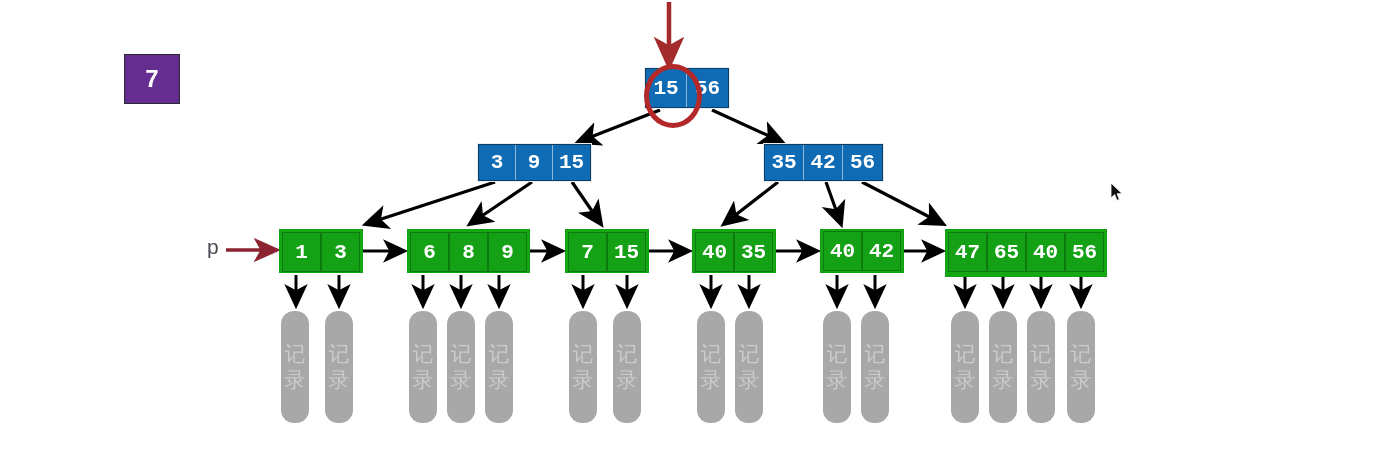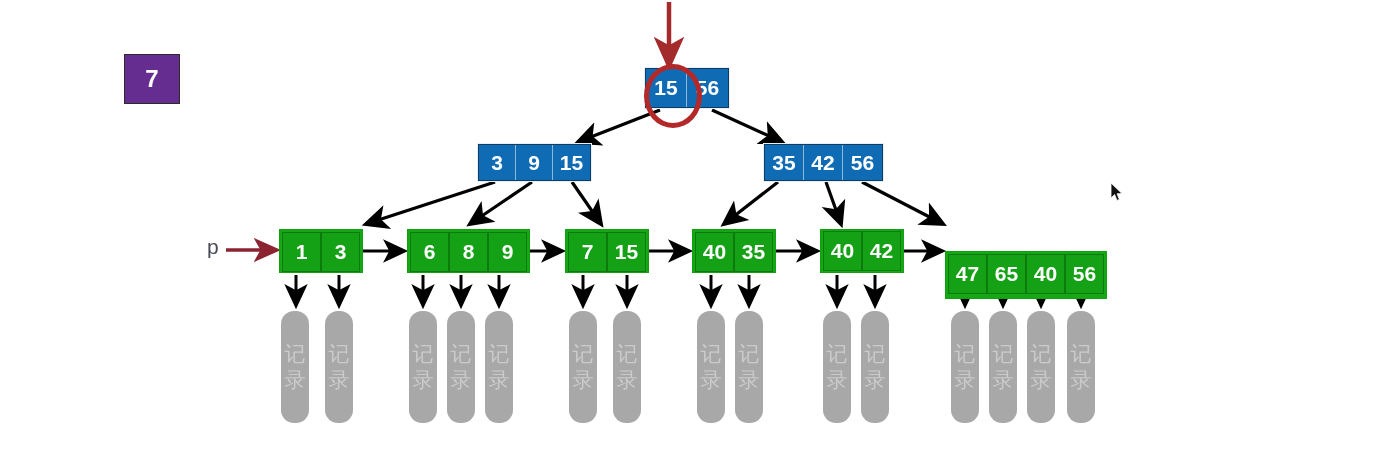--- a/index.html
+++ b/index.html
@@ -52,20 +52,21 @@
     color: #ffffff;
     font-size: 24px;
     font-weight: bold;
   }
 
   
   .node {
     position: absolute;
     display: flex;
     box-sizing: border-box;
+    font-family: Liberation Mono, monospace;
   }
   .node.internal {
     border: 1px solid #0d3d63;
     background: #0d6ab0;
     box-shadow: 0 0 0 1px #e9eef3;
   }
   .node.internal .cell {
     border-right: 1px solid #8fb8d6;
     background: #0f6cb4;
     color: #ffffff;
@@ -255,21 +256,21 @@
         <div class="cell" style="width: 39px; height: 40px;">15</div>
       </div>
       <div class="node leaf" style="left: 692px; top: 229px; height: 44px;">
         <div class="cell" style="width: 39px; height: 40px;">40</div>
         <div class="cell" style="width: 39px; height: 40px;">35</div>
       </div>
       <div class="node leaf" style="left: 820px; top: 229px; height: 44px; align-items: center;">
         <div class="cell" style="width: 39px; height: 40px;">40</div>
         <div class="cell" style="width: 39px; height: 40px;">42</div>
       </div>
-      <div class="node leaf" style="left: 945px; top: 229px; height: 48px; margin-top: 22px;">
+      <div class="node leaf" style="left: 945px; top: 229px; height: 48px;">
         <div class="cell" style="width: 39px; height: 40px;">47</div>
         <div class="cell" style="width: 39px; height: 40px;">65</div>
         <div class="cell" style="width: 39px; height: 40px;">40</div>
         <div class="cell" style="width: 39px; height: 40px;">56</div>
       </div>
     </div>
 
   <div id="records-layer">
       <div class="record" style="left: 281px; top: 311px;">
         <span>记</span>

